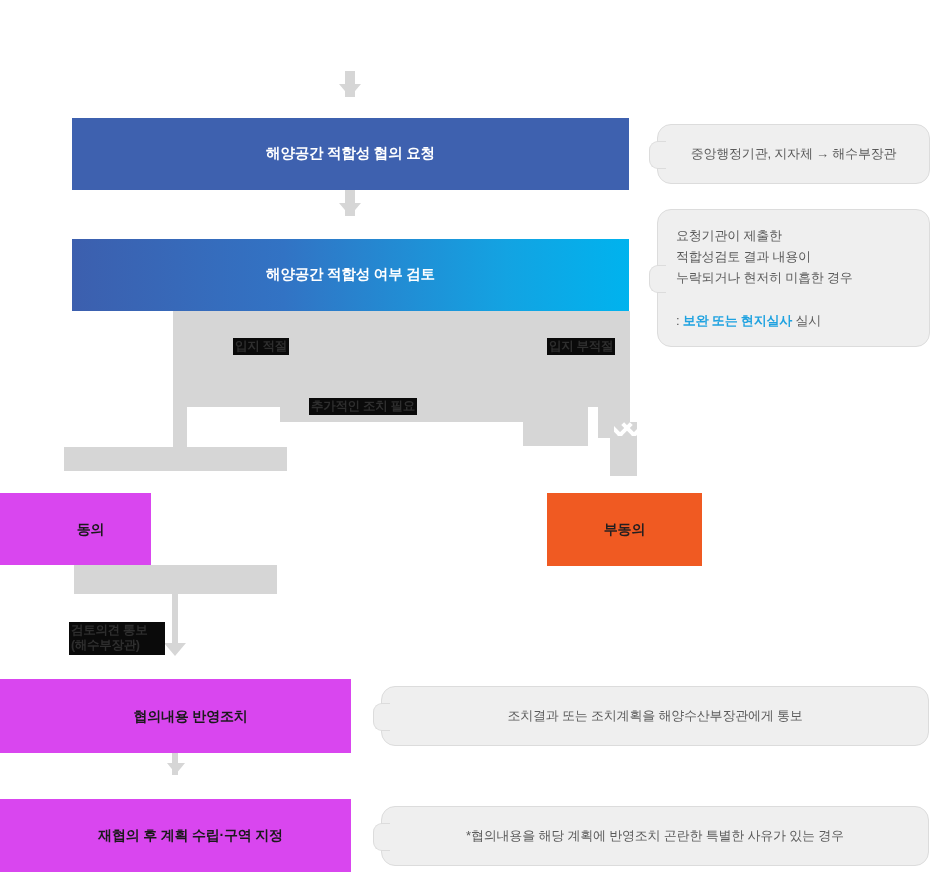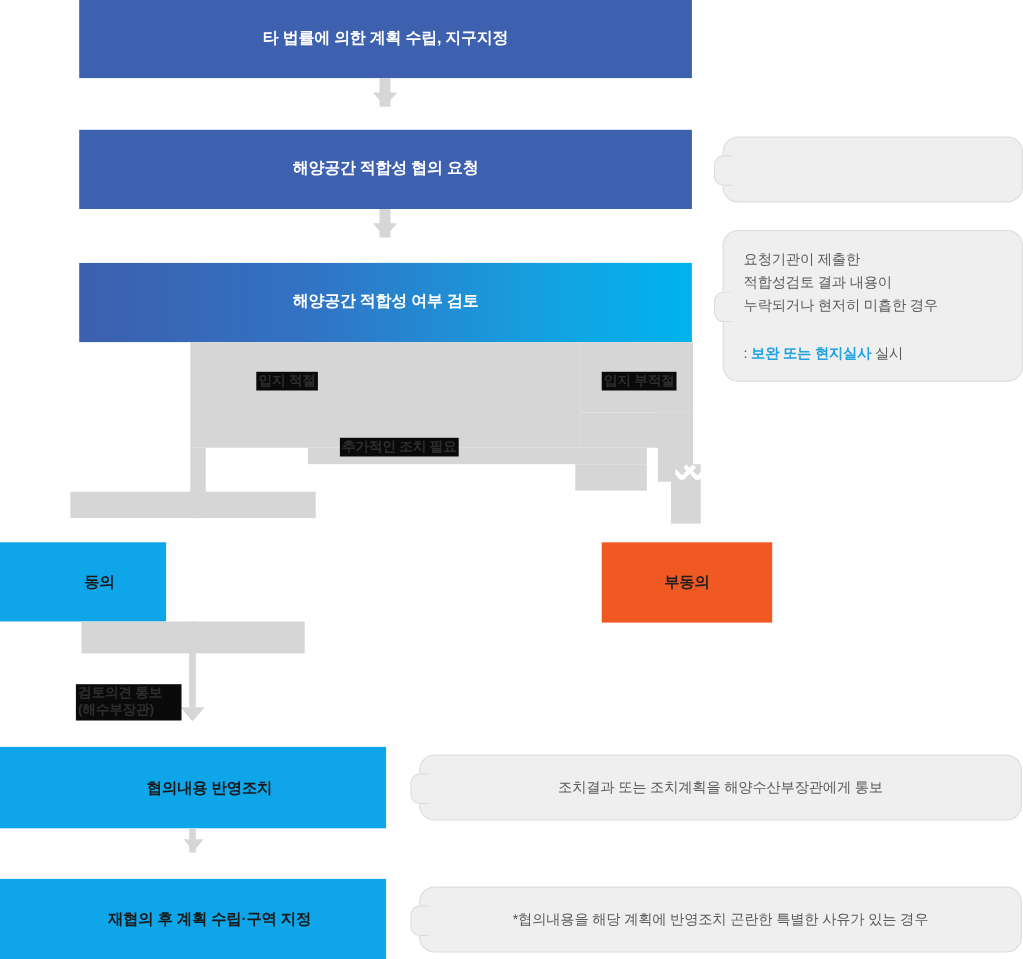--- a/index.html
+++ b/index.html
@@ -39,21 +39,21 @@
     background: #3e61af;
     color: #ffffff;
     font-size: 14.5px;
   }
   .box-gradient {
     background: linear-gradient(90deg, #3c5fae 0%, #3273c4 38%, #13a3e2 78%, #00b3ee 100%);
     color: #ffffff;
     font-size: 14.5px;
   }
   .box-cyan {
-    background: #0ea5e9;
+    background: #d946ef;
     color: #1a1a1a;
     font-size: 14px;
     padding-left: 30px;
   }
   .box-orange {
     background: #f05a22;
     color: #231f20;
     font-size: 14px;
   }
 
@@ -137,29 +137,29 @@
     width: 10px;
     background: #efefef;
   }
   .hl { color: #1fa2e0; font-weight: bold; }
 </style>
 </head>
 <body>
 
 <div id="flowchart">
 
-  <div class="box box-navy" style="left:72px; top:0px; width:557px; height:71px;">타 법률에 의한 계획 수립, 지구지정</div>
 
   <div class="arrow-shaft" style="left:345px; top:71px; width:10px; height:26px;"></div>
   <div class="arrow-head" style="left:339px; top:84px;"></div>
 
   <div class="box box-navy" style="left:72px; top:118px; width:557px; height:72px;">해양공간 적합성 협의 요청</div>
 
   <div class="callout callout-center" style="left:657px; top:124px; width:273px; height:60px;">
     <span class="callout-tail"></span>
+    <span class="callout-body">중앙행정기관, 지자체 → 해수부장관</span>
   </div>
 
   <div class="arrow-shaft" style="left:345px; top:190px; width:10px; height:26px;"></div>
   <div class="arrow-head" style="left:339px; top:203px;"></div>
 
   <div class="box box-gradient" style="left:72px; top:239px; width:557px; height:72px;">해양공간 적합성 여부 검토</div>
 
   <div class="callout callout-left" style="left:657px; top:209px; width:273px; height:138px;">
     <span class="callout-tail"></span>
     <span class="callout-body">

